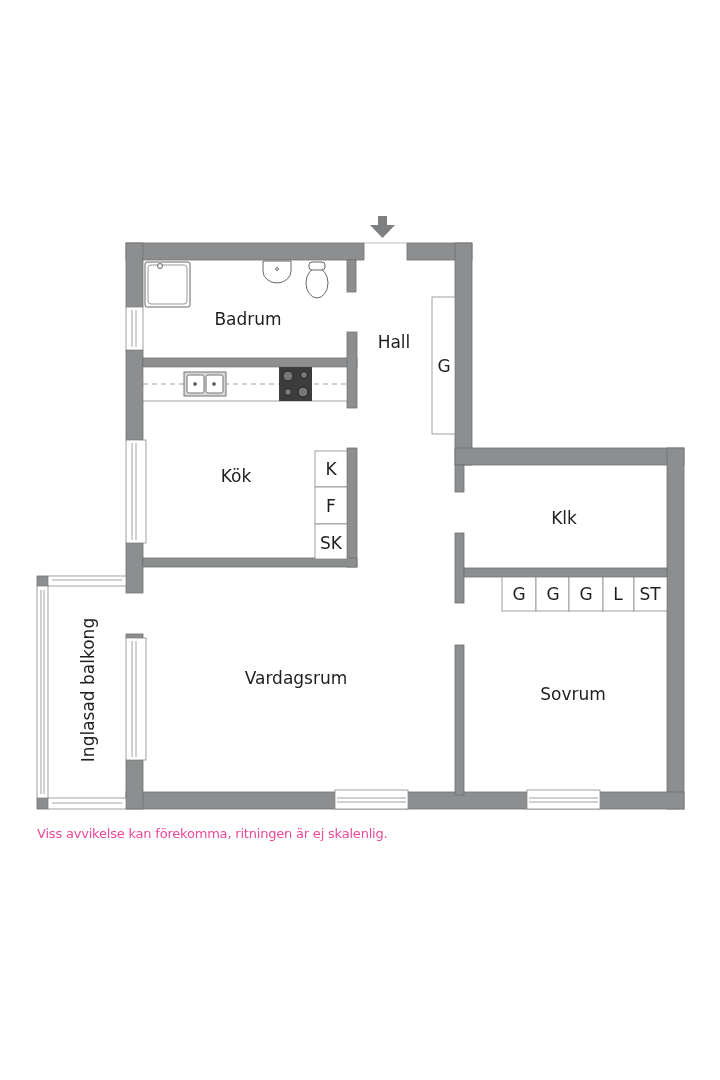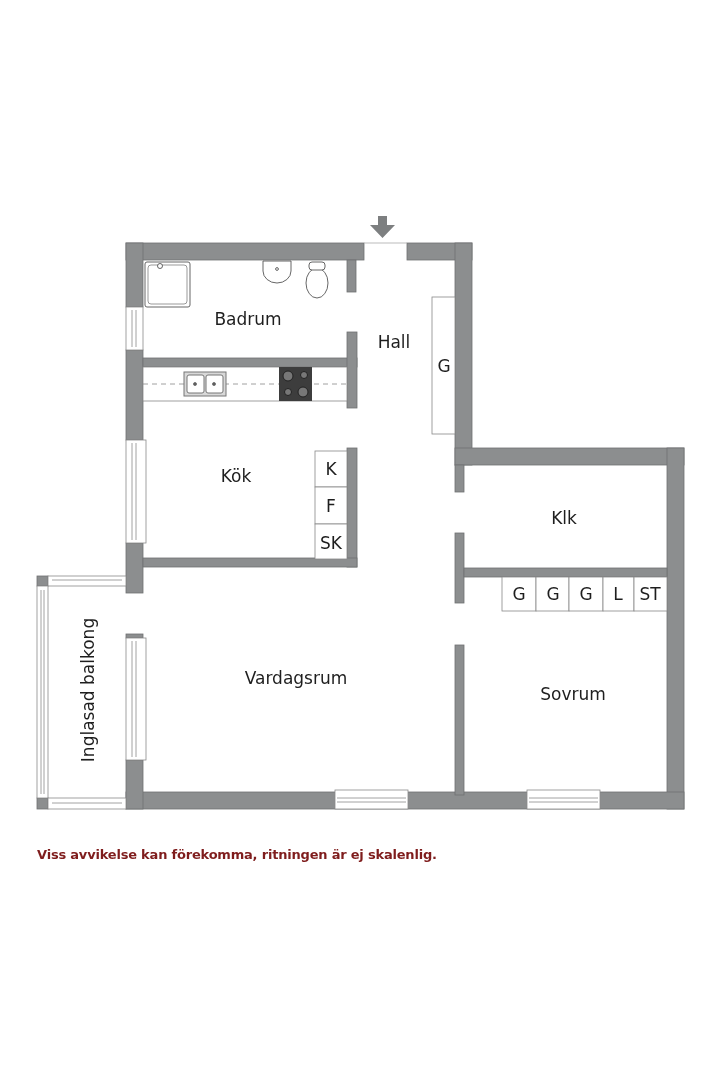--- a/index.html
+++ b/index.html
@@ -1,21 +1,21 @@
 <!DOCTYPE html>
 <html><head>
 <meta charset="utf-8">
 <style>
   html, body { margin:0; padding:0; background:#ffffff; }
   body { width:720px; height:1080px; position:relative; overflow:hidden;
          font-family: "Liberation Sans", "DejaVu Sans", sans-serif; color:#222; }
   svg { position:absolute; left:0; top:0; }
   .lbl { font-family: "DejaVu Sans", "Liberation Sans", sans-serif; fill:#1e1e1e; }
-  .disclaimer { position:absolute; left:37px; top:847px; font-size:13px; color:#7f1d1d;
-                font-family: "DejaVu Sans", "Liberation Sans", sans-serif; letter-spacing:-0.2px;font-weight:bold; }
+  .disclaimer { position:absolute; left:37px; top:826px; font-size:13px; color:#ec4899;
+                font-family: "DejaVu Sans", "Liberation Sans", sans-serif; letter-spacing:-0.2px; }
 </style>
 </head>
 <body>
 
 <svg width="720" height="1080" viewBox="0 0 720 1080" xmlns="http://www.w3.org/2000/svg">
   <g fill="#8c8e8f" stroke="#6f7172" stroke-width="0.8">
 
     <rect x="126" y="243" width="238" height="17"></rect>
 
     <rect x="407" y="243" width="65" height="17"></rect>

